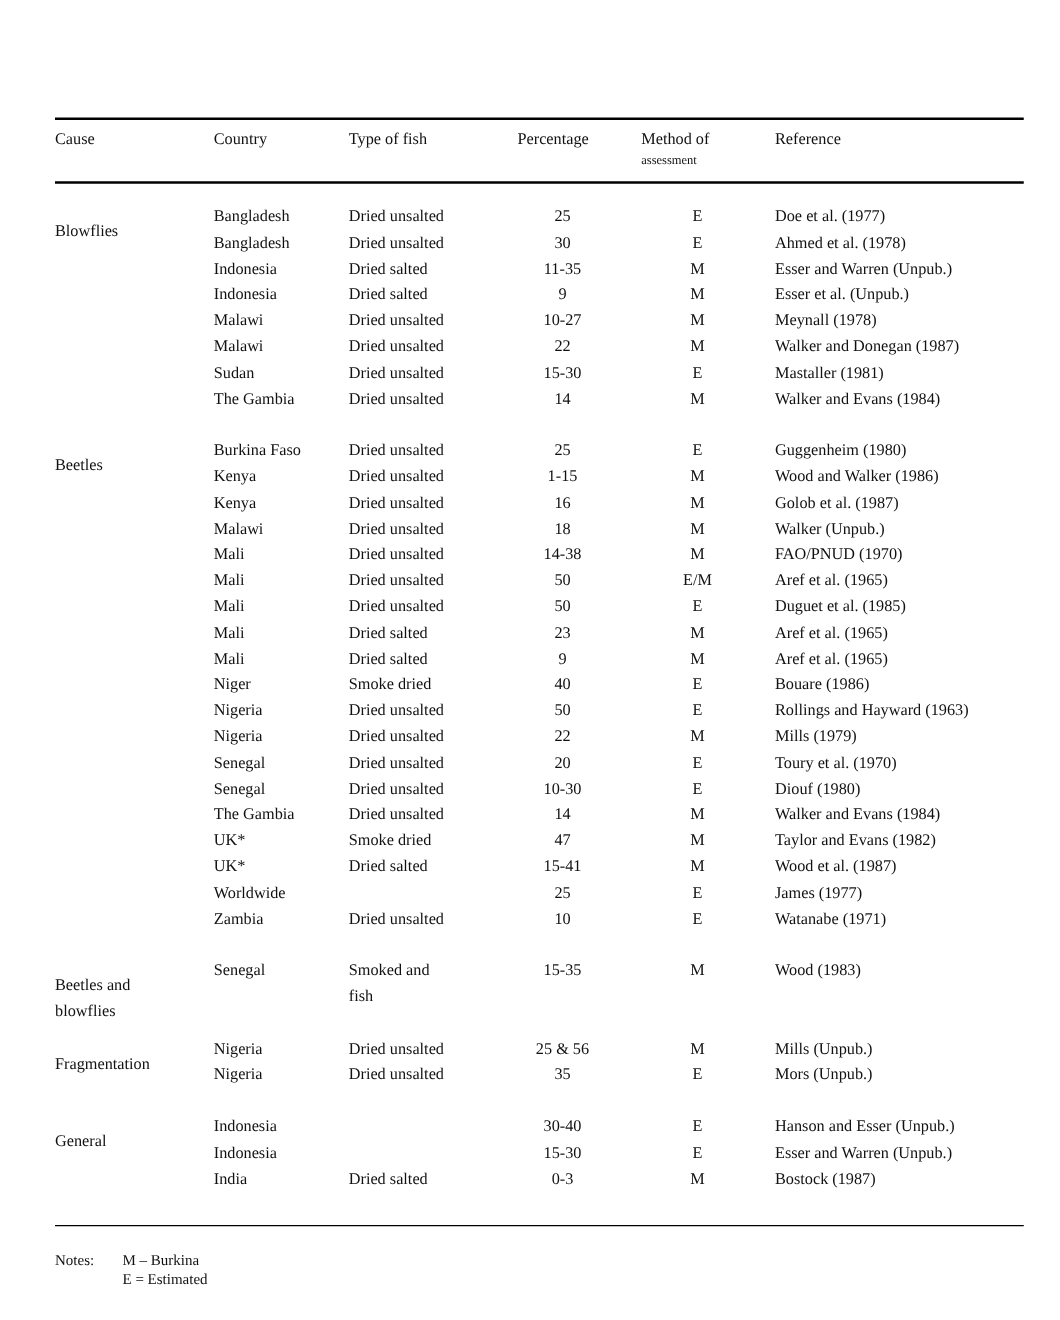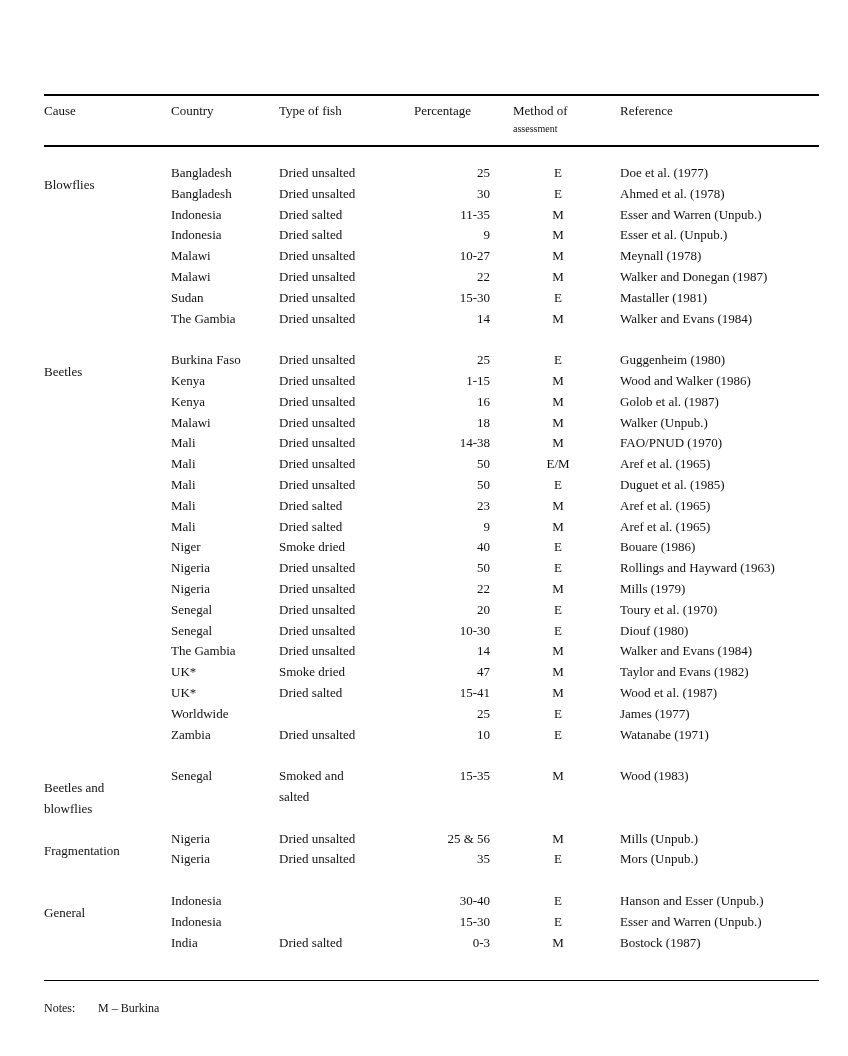--- a/index.html
+++ b/index.html
@@ -10,21 +10,21 @@
   }
   .page { position: absolute; left: 0; top: 0; width: 848px; height: 1056px; }
   .rule-thick { position: absolute; left: 44px; width: 775px; height: 2px; background: #000; }
   .rule-thin { position: absolute; left: 44px; width: 775px; height: 1px; background: #000; }
   .hdr { position: absolute; top: 102px; font-size: 13px; line-height: 18px; }
   .hdr .sub { display: block; font-size: 10px; line-height: 18px; }
   .row { position: absolute; left: 0; width: 848px; height: 21px; line-height: 21px; white-space: nowrap; }
   .c-cause { position: absolute; left: 44px; margin-top: 12px; }
   .c-country { position: absolute; left: 171px; }
   .c-type { position: absolute; left: 279px; }
-  .c-pct { position: absolute; left: 410px; width: 80px; text-align: right; }
+  .c-pct { position: absolute; left: 410px; width: 80px; text-align: center; }
   .c-method { position: absolute; left: 528px; width: 60px; text-align: center; }
   .c-ref { position: absolute; left: 620px; }
   .cont { position: absolute; left: 0; width: 848px; height: 21px; line-height: 21px; }
   .notes { position: absolute; top: 1001px; left: 44px; font-size: 12px; line-height: 15px; }
   .notes .lbl { position: absolute; left: 0; top: 0; font-weight: normal; }
   .notes .items { position: absolute; left: 54px; top: 0; white-space: nowrap; width: 400px; }
   .notes .items div { height: 15px; }
 </style>
 </head>
 <body>
@@ -264,21 +264,21 @@
       <div class="row" style="top: 765.2px;">
         <span class="c-cause">Beetles and</span>
         <span class="c-country">Senegal</span>
         <span class="c-type">Smoked and</span>
         <span class="c-pct">15-35</span>
         <span class="c-method">M</span>
         <span class="c-ref">Wood (1983)</span>
       </div>
       <div class="cont" style="top: 786px;">
         <span class="c-cause">blowflies</span>
-        <span class="c-type">salted</span>
+        <span class="c-type">fish</span>
       </div>
       <div class="row" style="top: 827.6px;">
         <span class="c-cause">Fragmentation</span>
         <span class="c-country">Nigeria</span>
         <span class="c-type">Dried unsalted</span>
         <span class="c-pct">25 &amp; 56</span>
         <span class="c-method">M</span>
         <span class="c-ref">Mills (Unpub.)</span>
       </div>
       <div class="row" style="top: 848.4px;">
@@ -314,15 +314,16 @@
         <span class="c-ref">Bostock (1987)</span>
       </div>
     </div>
 
   <div class="rule-thin" style="top:980px"></div>
 
   <div class="notes">
     <div class="lbl">Notes:</div>
     <div class="items">
       <div>M – Burkina</div>
+      <div>E = Estimated</div>
     </div>
   </div>
 </div>
 
 </body></html>

